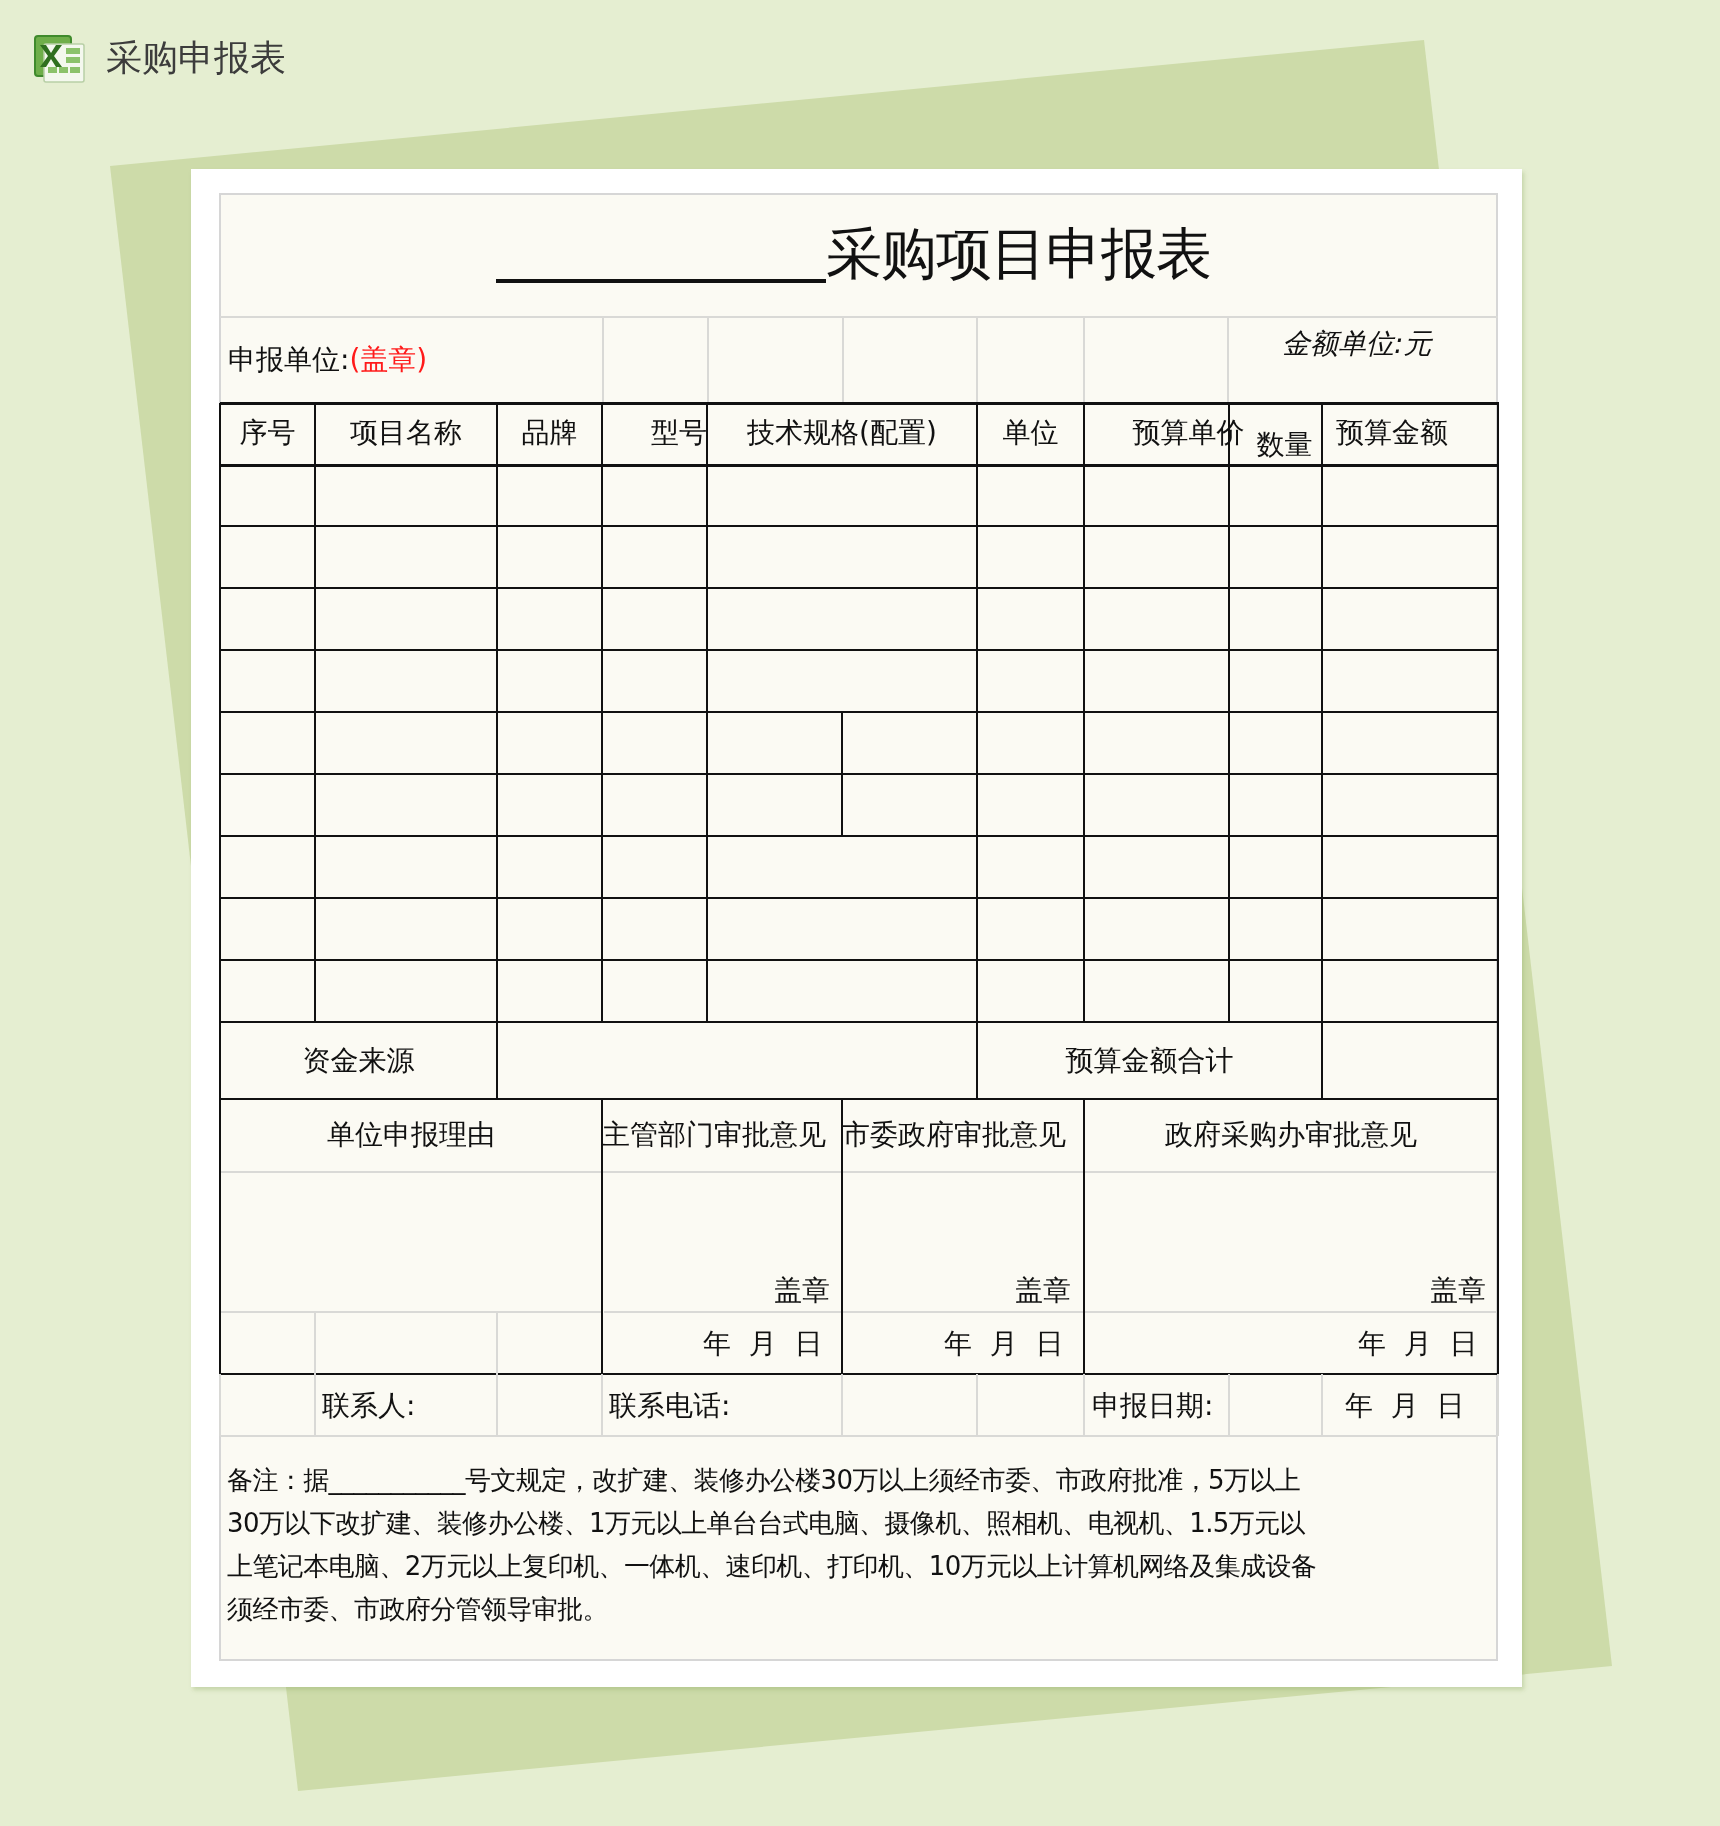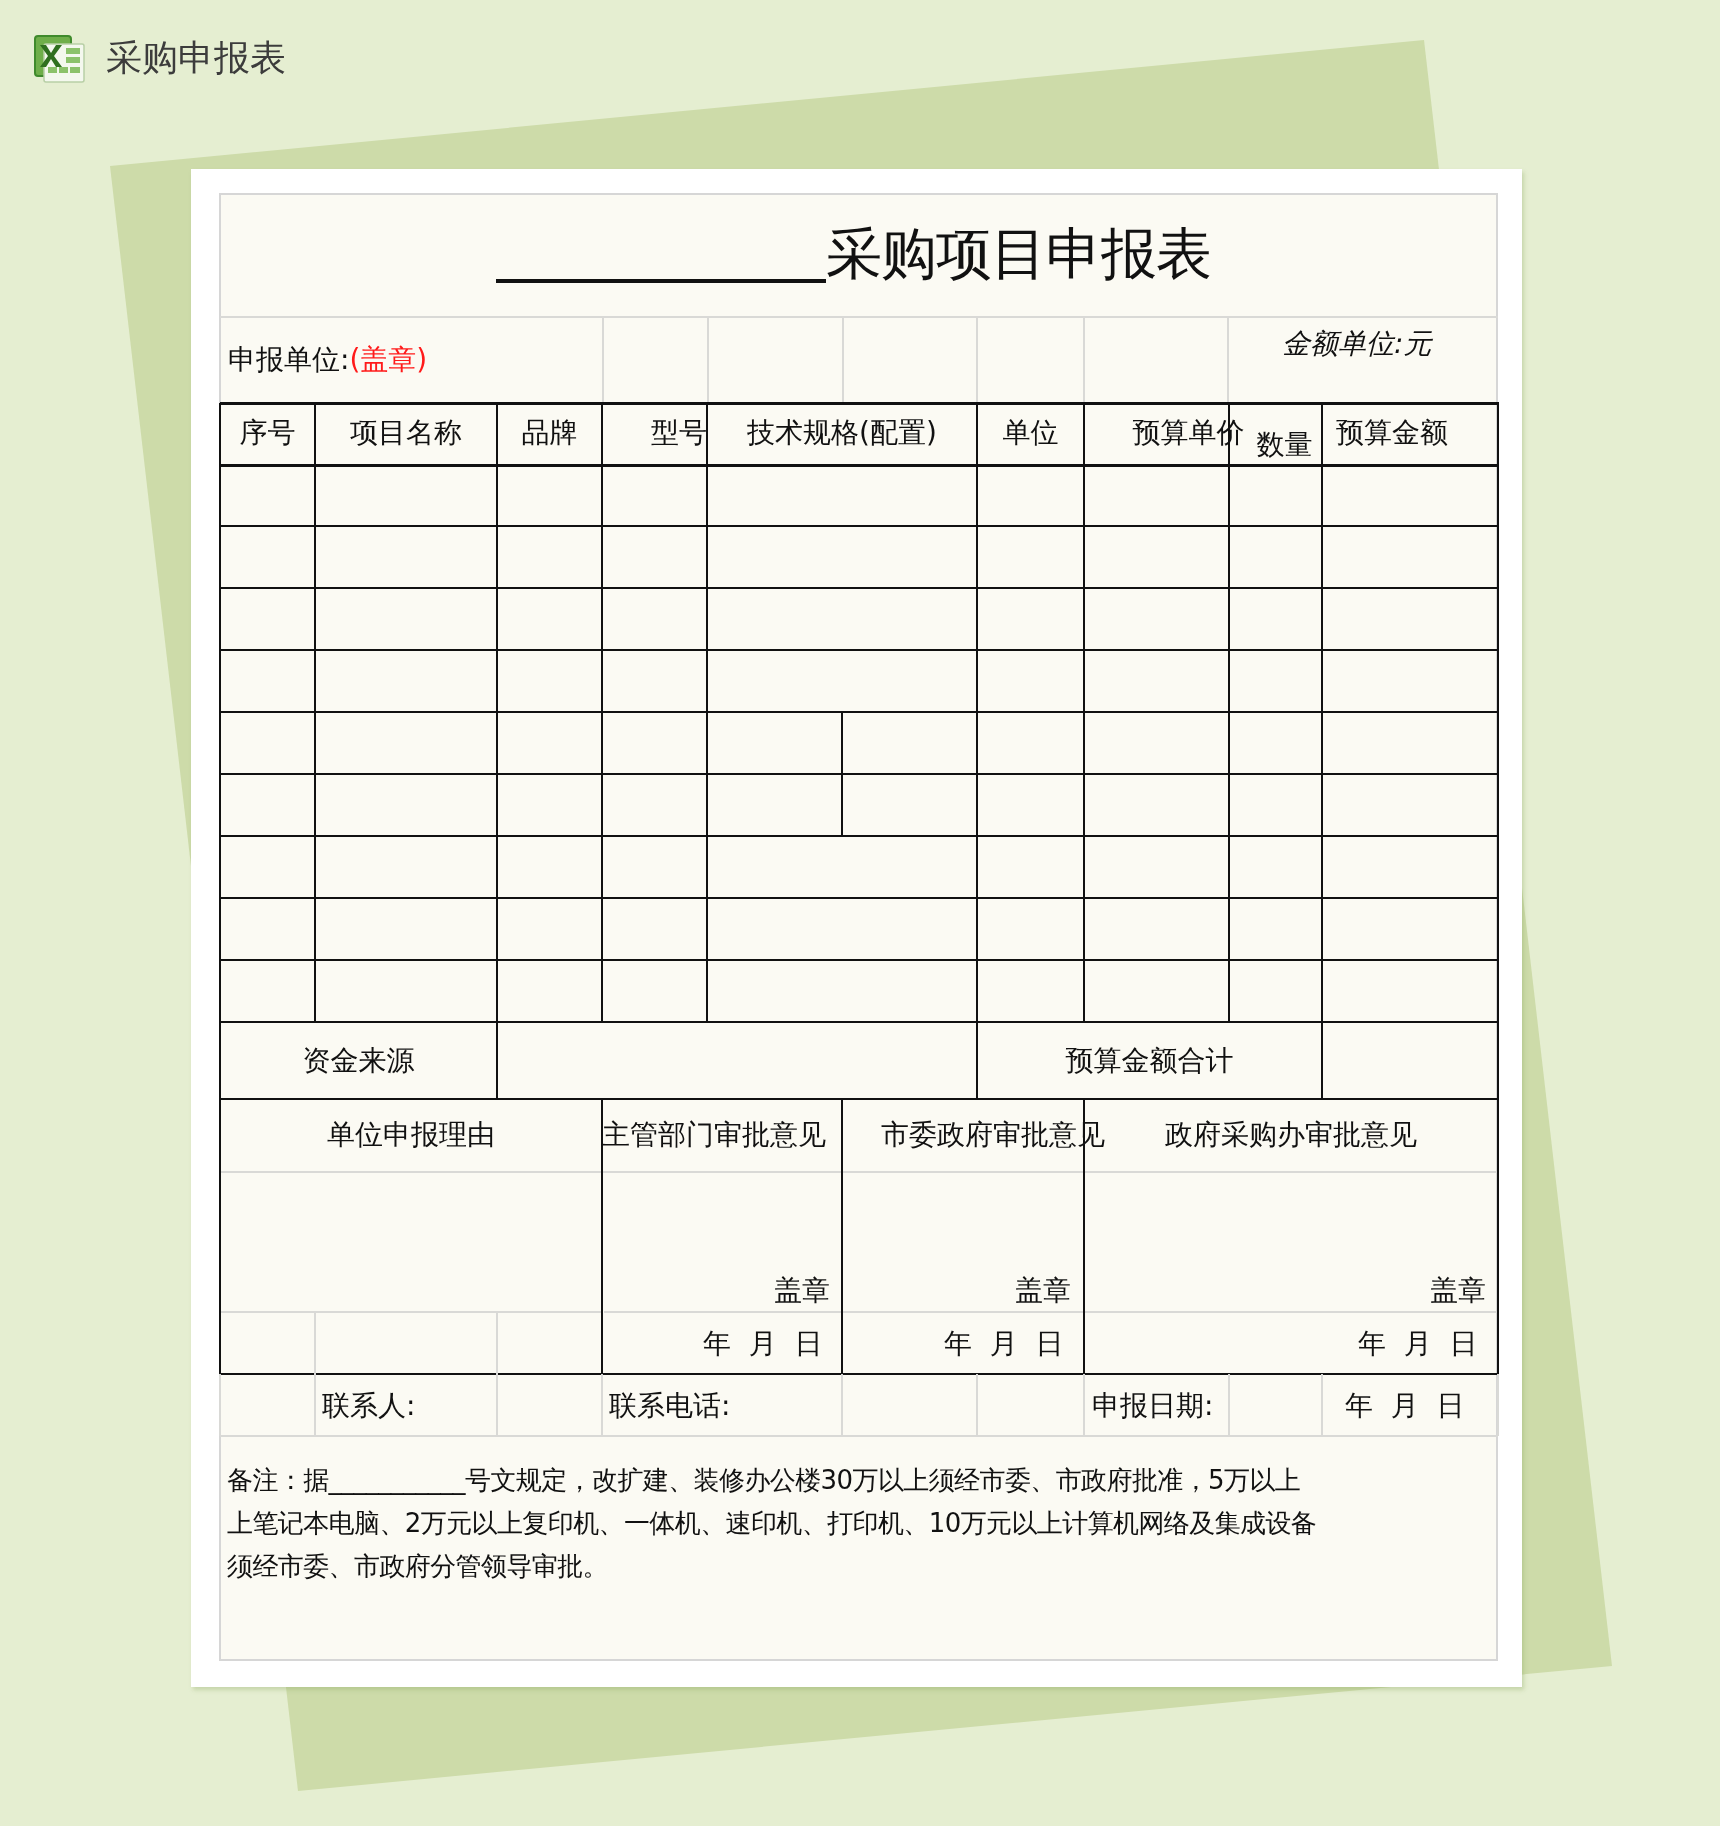--- a/index.html
+++ b/index.html
@@ -136,21 +136,21 @@
   <div class="cell" style="left:220px;top:961px;width:1278px;height:60px;"></div>
 </div>
 
 <div class="t c" style="left:220px;top:1047px;width:277px;">资金来源</div>
 <div class="cell" style="left:498px;top:1023px;width:478px;height:75px;"></div>
 <div class="t c" style="left:977px;top:1047px;width:345px;">预算金额合计</div>
 <div class="cell" style="left:1323px;top:1023px;width:174px;height:75px;"></div>
 
 <div class="t c" style="left:220px;top:1121px;width:382px;">单位申报理由</div>
 <div class="t" style="left:602px;top:1121px;">主管部门审批意见</div>
-<div class="t" style="left:842px;top:1121px;padding-left:39px;">市委政府审批意见</div>
+<div class="t" style="left:842px;top:1121px;">市委政府审批意见</div>
 <div class="t c" style="left:1084px;top:1121px;width:414px;">政府采购办审批意见</div>
 
 <div class="cell" style="left:220px;top:1173px;width:381px;height:138px;"></div>
 <div class="cell" style="left:603px;top:1173px;width:238px;height:138px;"></div>
 <div class="cell" style="left:843px;top:1173px;width:240px;height:138px;"></div>
 <div class="cell" style="left:1085px;top:1173px;width:412px;height:138px;"></div>
 
 <div class="t" style="left:774px;top:1277px;">盖章</div>
 <div class="t" style="left:1015px;top:1277px;">盖章</div>
 <div class="t" style="left:1430px;top:1277px;">盖章</div>
@@ -161,15 +161,16 @@
 
 <div class="t" style="left:322px;top:1392px;">联系人:</div>
 <div class="cell" style="left:498px;top:1375px;width:102px;height:60px;"></div>
 <div class="t" style="left:609px;top:1392px;">联系电话:</div>
 <div class="cell" style="left:843px;top:1375px;width:132px;height:60px;"></div>
 <div class="t" style="left:1092px;top:1392px;">申报日期:</div>
 <div class="t" style="left:1345px;top:1392px;white-space:pre;">年  月  日</div>
 
 <div style="position:absolute;left:227px;top:1467px;width:1270px;">
   <div class="t" style="position:relative;font-size:26px;height:43px;letter-spacing:-0.6px;">备注：据___________号文规定，改扩建、装修办公楼30万以上须经市委、市政府批准，5万以上</div>
+  <div class="t" style="position:relative;font-size:26px;height:43px;letter-spacing:-0.6px;">30万以下改扩建、装修办公楼、1万元以上单台台式电脑、摄像机、照相机、电视机、1.5万元以</div>
   <div class="t" style="position:relative;font-size:26px;height:43px;letter-spacing:-0.6px;">上笔记本电脑、2万元以上复印机、一体机、速印机、打印机、10万元以上计算机网络及集成设备</div>
   <div class="t" style="position:relative;font-size:26px;height:43px;letter-spacing:-0.6px;">须经市委、市政府分管领导审批。</div>
 </div>
 
 </body></html>

